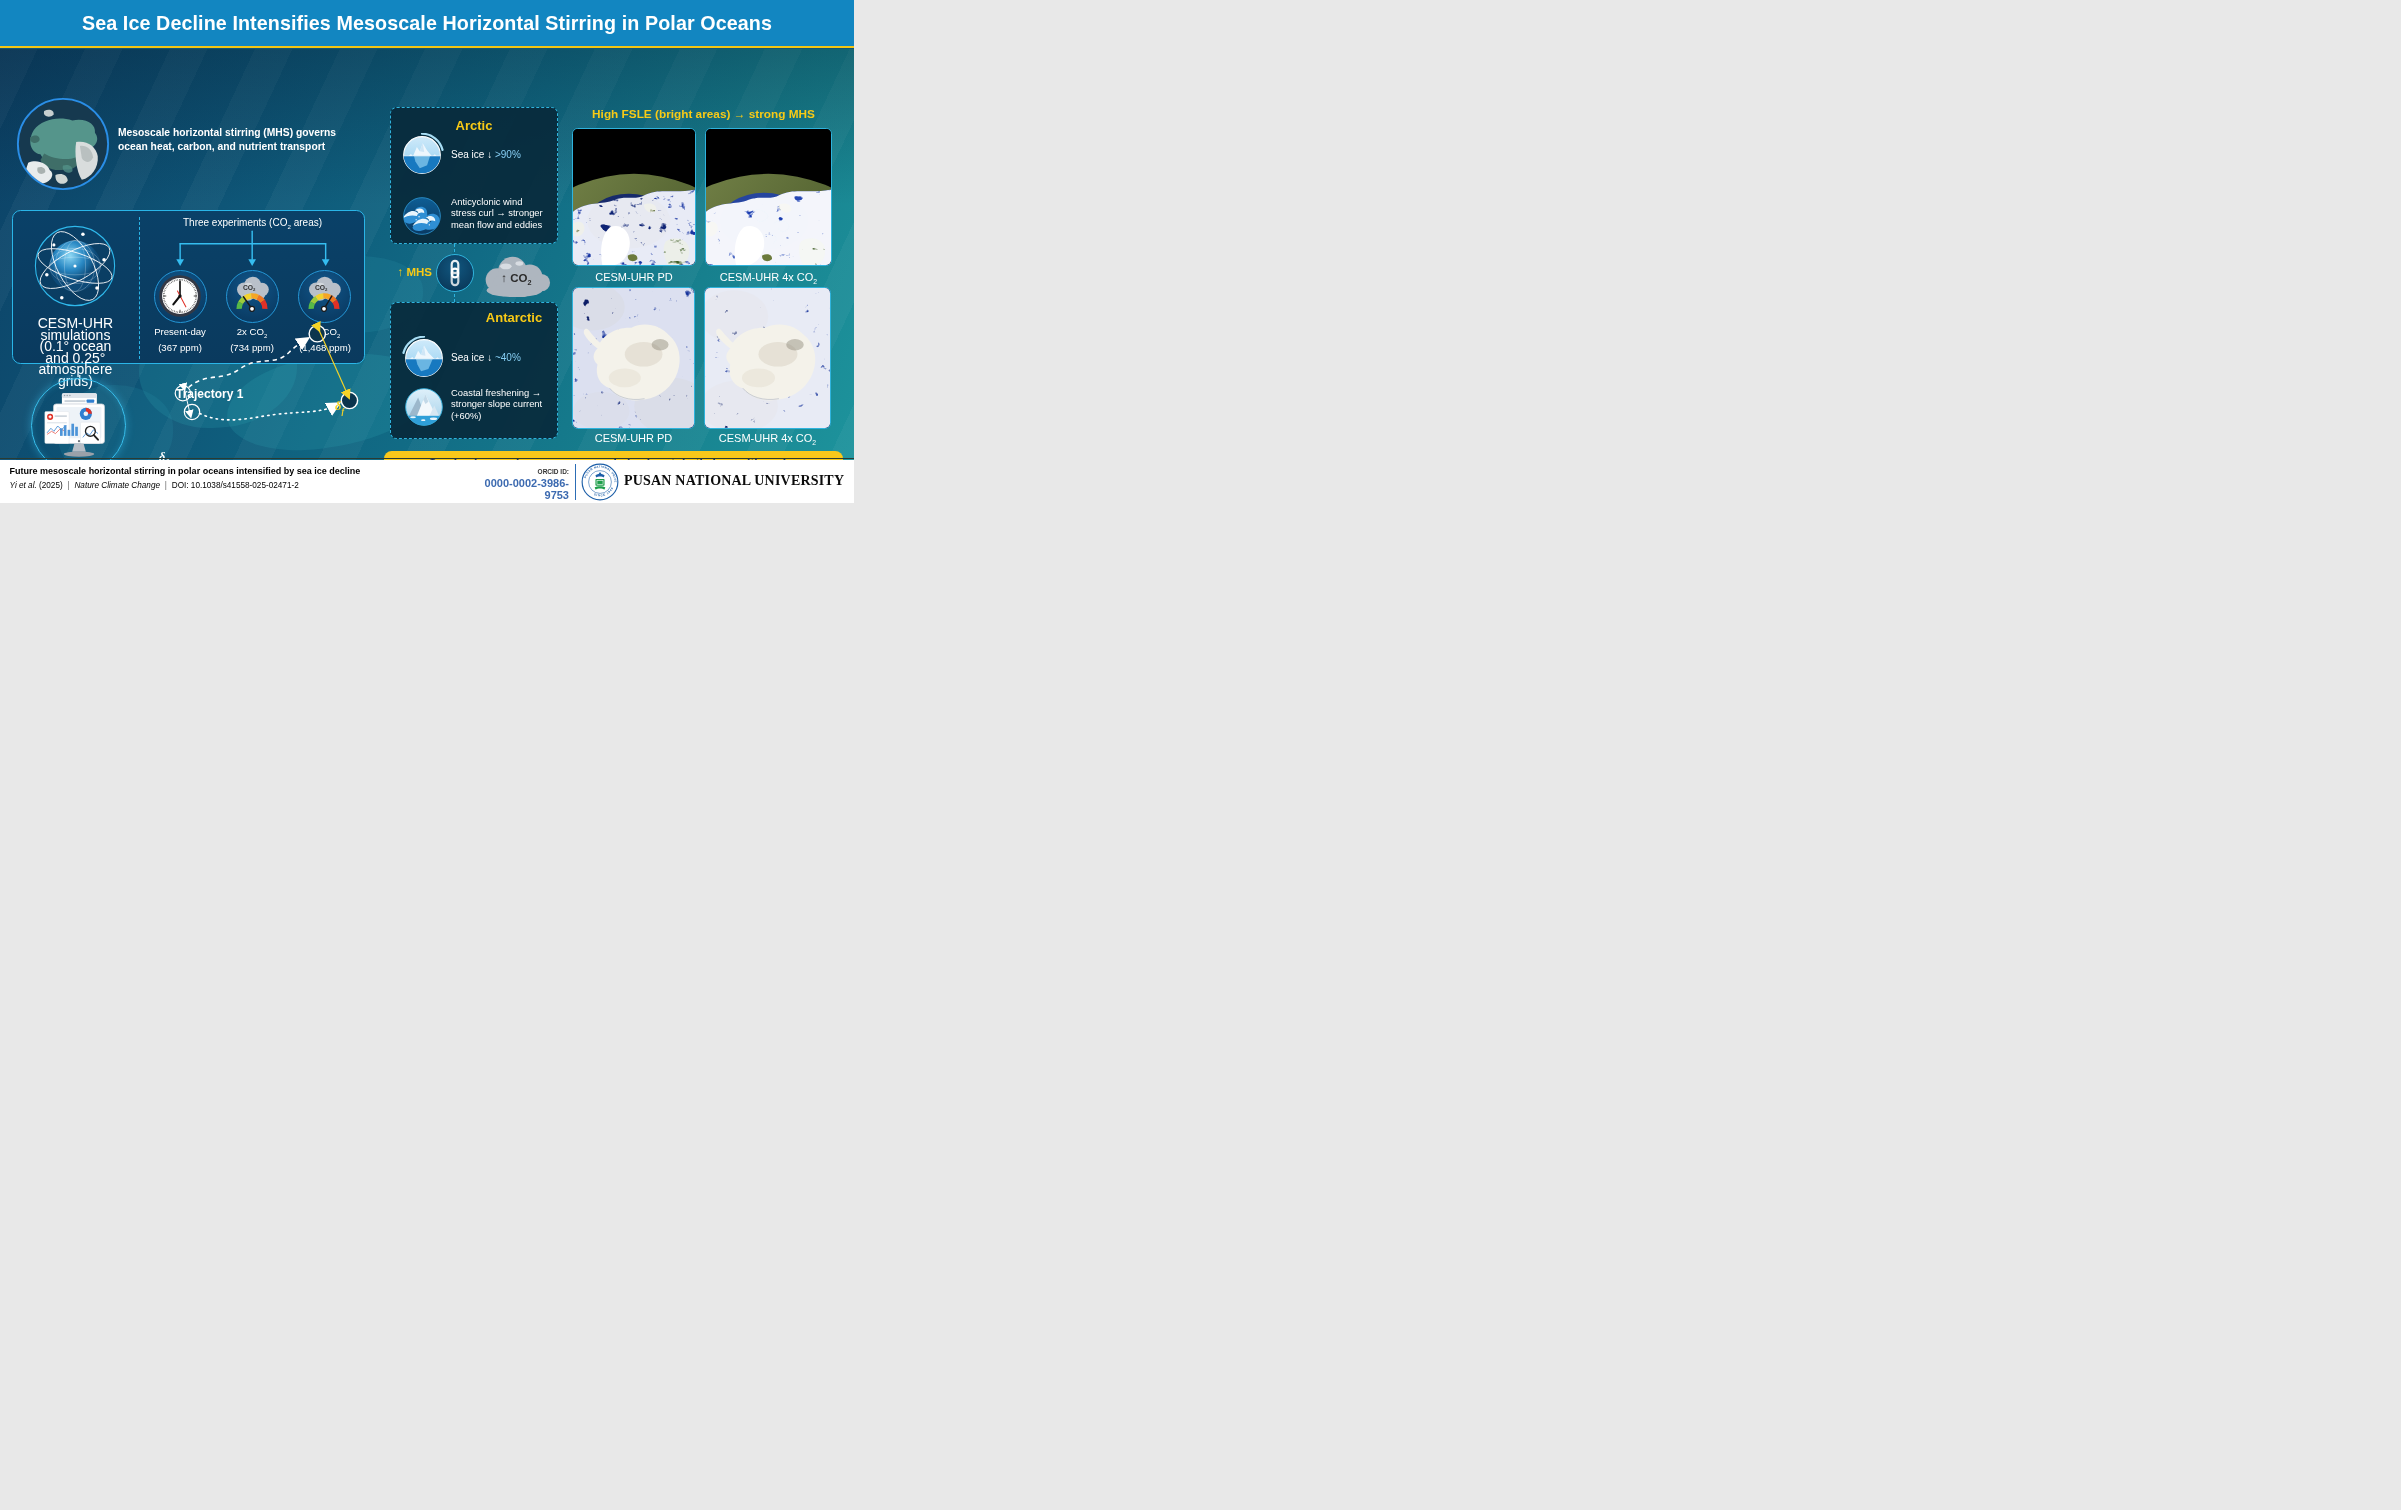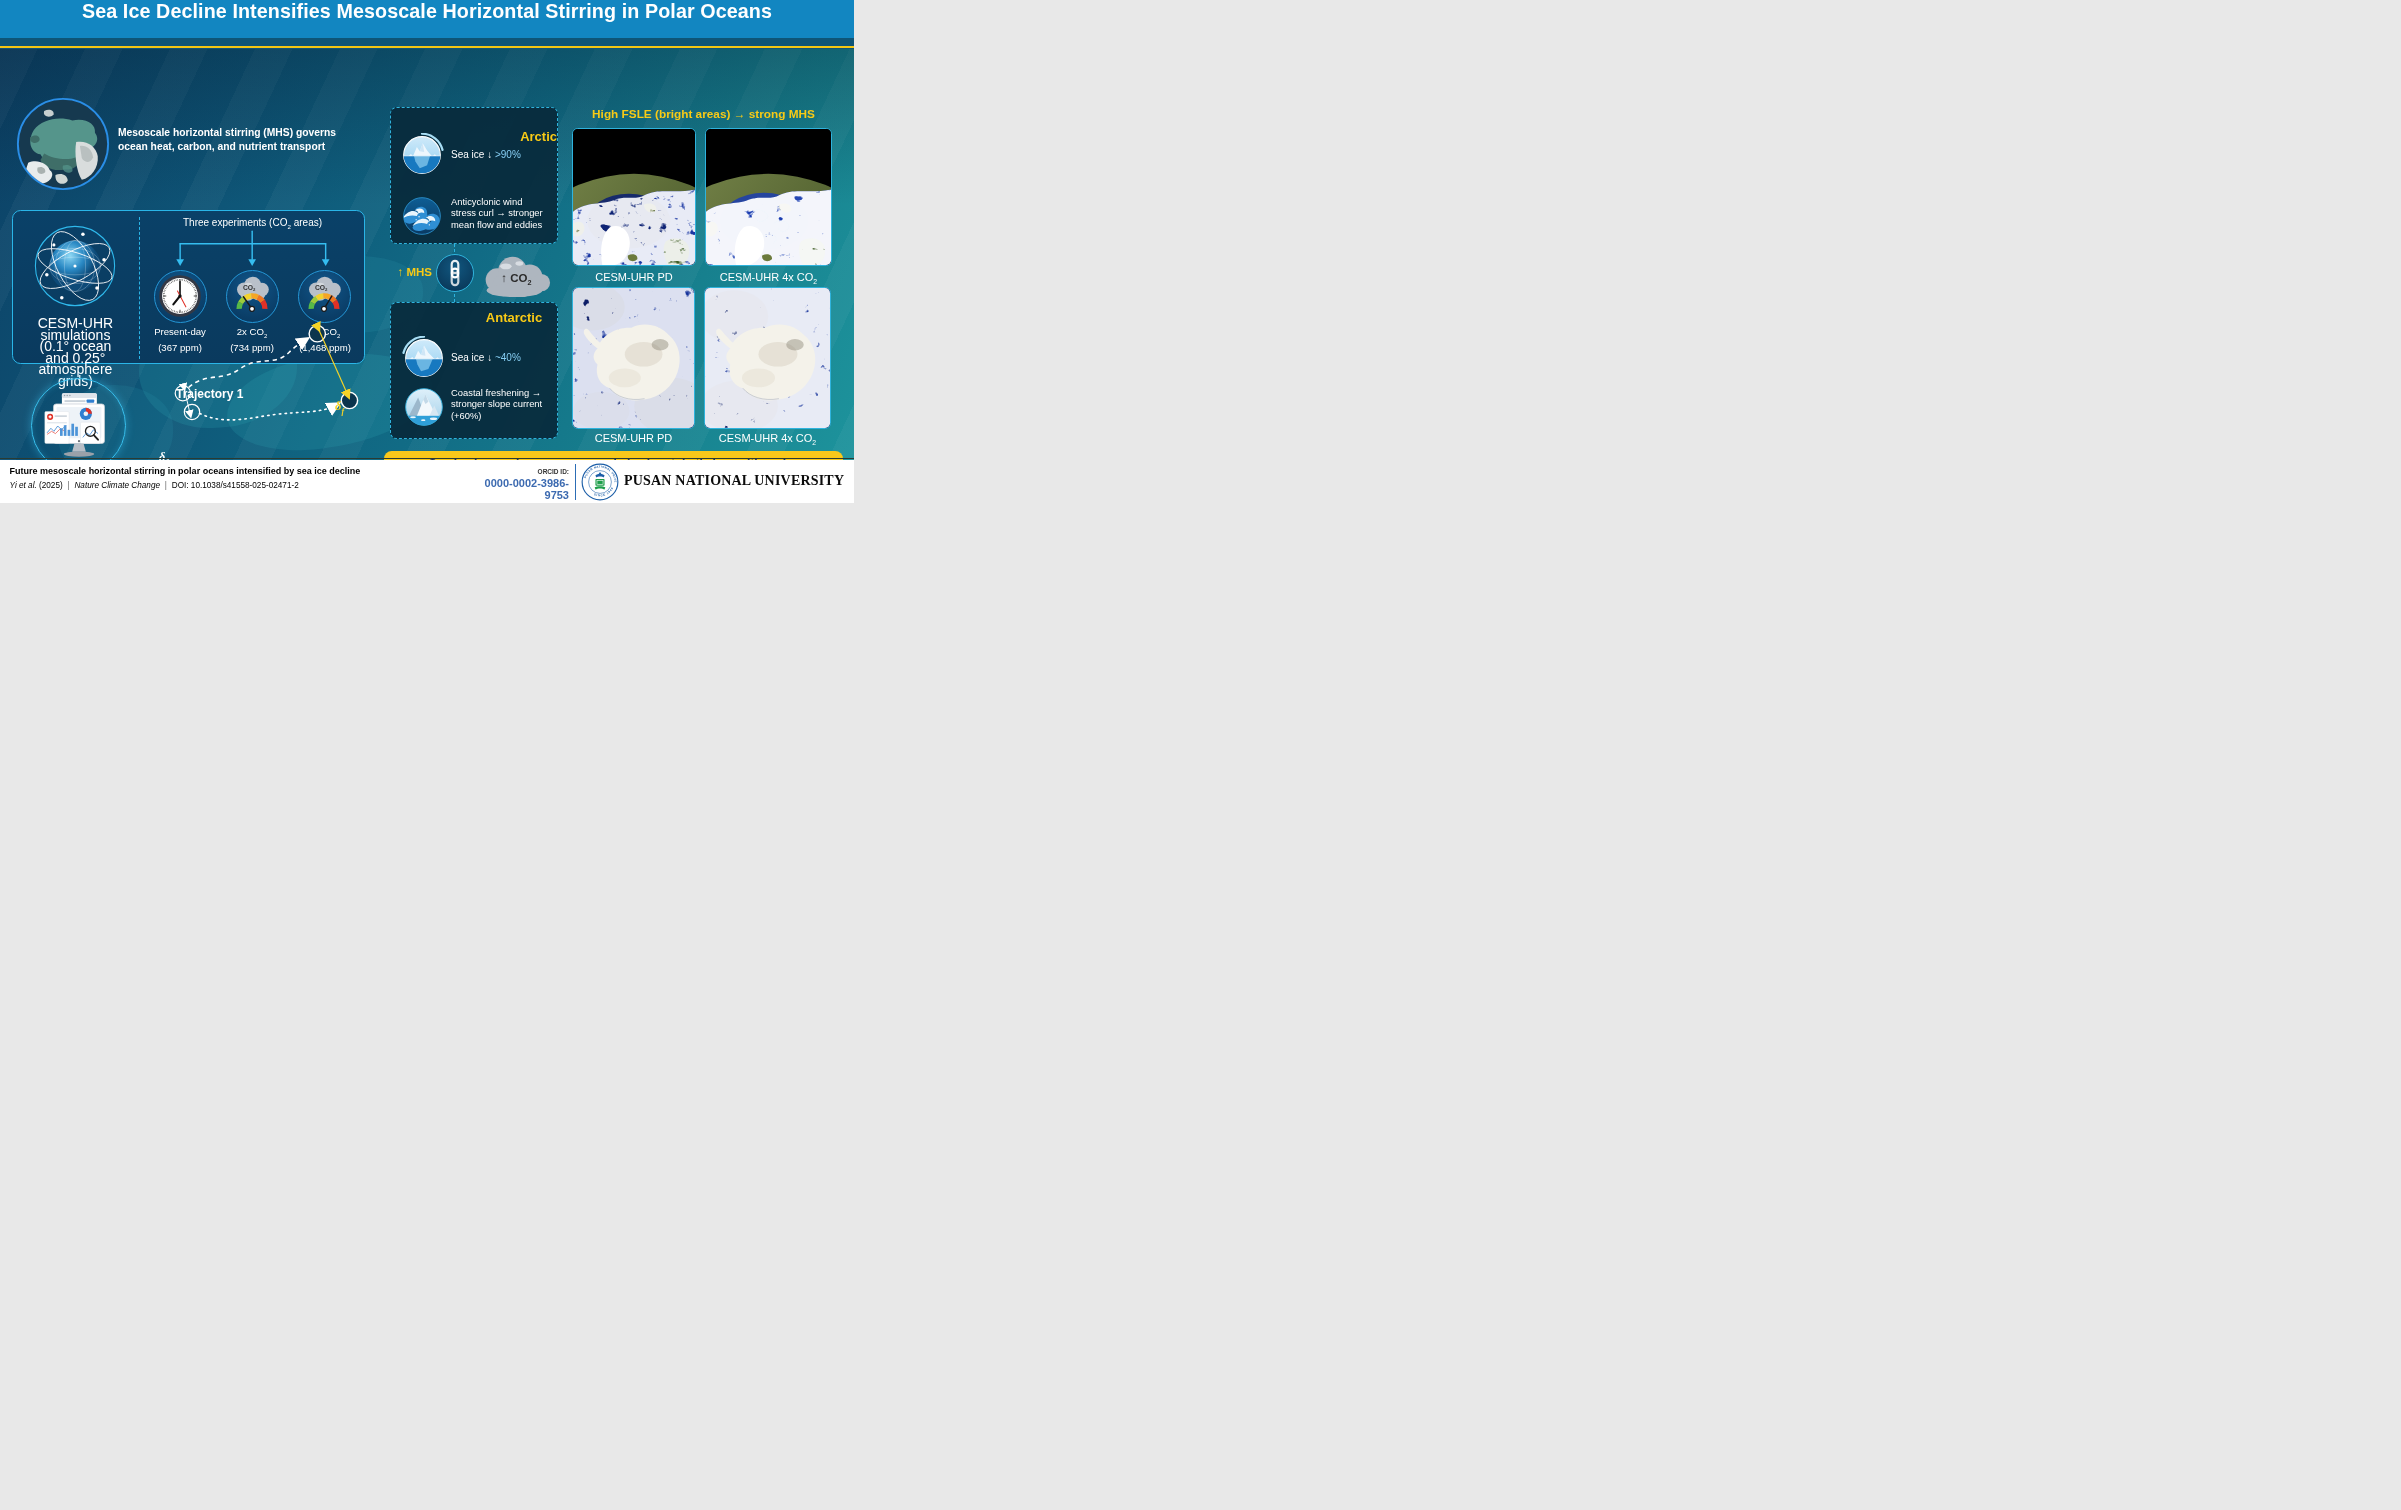--- a/index.html
+++ b/index.html
@@ -1,20 +1,20 @@
 <!DOCTYPE html>
 <html style="font-size:7.7px"><head>
 <meta charset="utf-8">
 <style>
   html,body{margin:0;padding:0;background:#e8e8e8;}
   .page{position:relative;width:854px;height:503px;overflow:hidden;background:#0e5577;
         font-family:"Liberation Sans","DejaVu Sans",sans-serif;-webkit-font-smoothing:antialiased;}
   .abs{position:absolute;}
   
-  .banner{left:0;top:0;width:854px;height:38px;background:#1286c1;display:flex;justify-content:center;}
+  .banner{left:0;top:0;width:854px;height:46px;background:#1286c1;display:flex;align-items:center;justify-content:center;}
   .banner h1{margin:0;color:#ffffff;font-size:19.7px;font-weight:bold;letter-spacing:0.1px;}
   .goldbar{left:0;top:46px;width:854px;height:2.4px;background:#f3c613;}
   
   .content{left:0;top:49px;width:854px;height:411px;
      background:linear-gradient(112deg,#0c4166 0%,#0e5577 28%,#116b85 55%,#17808e 78%,#1d939c 100%);overflow:hidden;}
   .content:before{content:"";position:absolute;inset:0;
      background:repeating-linear-gradient(115deg,rgba(255,255,255,.04) 0 34px,rgba(255,255,255,0) 34px 77px);}
   .content:after{content:"";position:absolute;inset:0;
      background:linear-gradient(180deg,rgba(4,28,46,.30),rgba(4,28,46,0) 38%);pointer-events:none;}
   .blob{border-radius:48% 52% 55% 45%/55% 45% 52% 48%;background:#2fa3b2;opacity:.22;}
@@ -319,21 +319,21 @@
       <path d="M116,205 C168,230 220,214 268,208 C326,200 368,206 402,187" fill="none" stroke="#ffffff" stroke-width="3.4" stroke-dasharray="3 9" stroke-linecap="round" marker-end="url(#aw)"></path>
 
       <path d="M364,30 L426,170" stroke="#f5d327" stroke-width="2.4" marker-start="url(#ay)" marker-end="url(#ay)"></path>
     </svg>
     <div class="abs traj-label" style="left:176px;top:338px;">Trajectory 1</div>
 
     <div class="abs math" style="left:159px;top:401px;color:#fff;font-size:12.5px;z-index:4;"><span>δ</span><sub>0</sub></div>
     <div class="abs math" style="left:335px;top:350px;color:#f5d327;font-size:12.5px;z-index:4;"><span>δ</span><sub>f</sub></div>
 
     <section class="abs ppanel" style="left:390px;top:58px;">
-      <div class="abs ptitle" style="top:21px;text-align:right;">Arctic</div>
+      <div class="abs ptitle" style="top:10px;">Arctic</div>
       <svg class="abs picon" style="left:9px;top:25px;" viewBox="0 0 120 120">
         <defs>
             <linearGradient id="ib1" x1="0" y1="0" x2="0" y2="1">
               <stop offset="0" stop-color="#cfeafa"></stop>
               <stop offset="1" stop-color="#8ecdf0"></stop>
             </linearGradient>
             <clipPath id="ibc1">
               <circle cx="60" cy="60" r="50"></circle>
             </clipPath>
           </defs>

